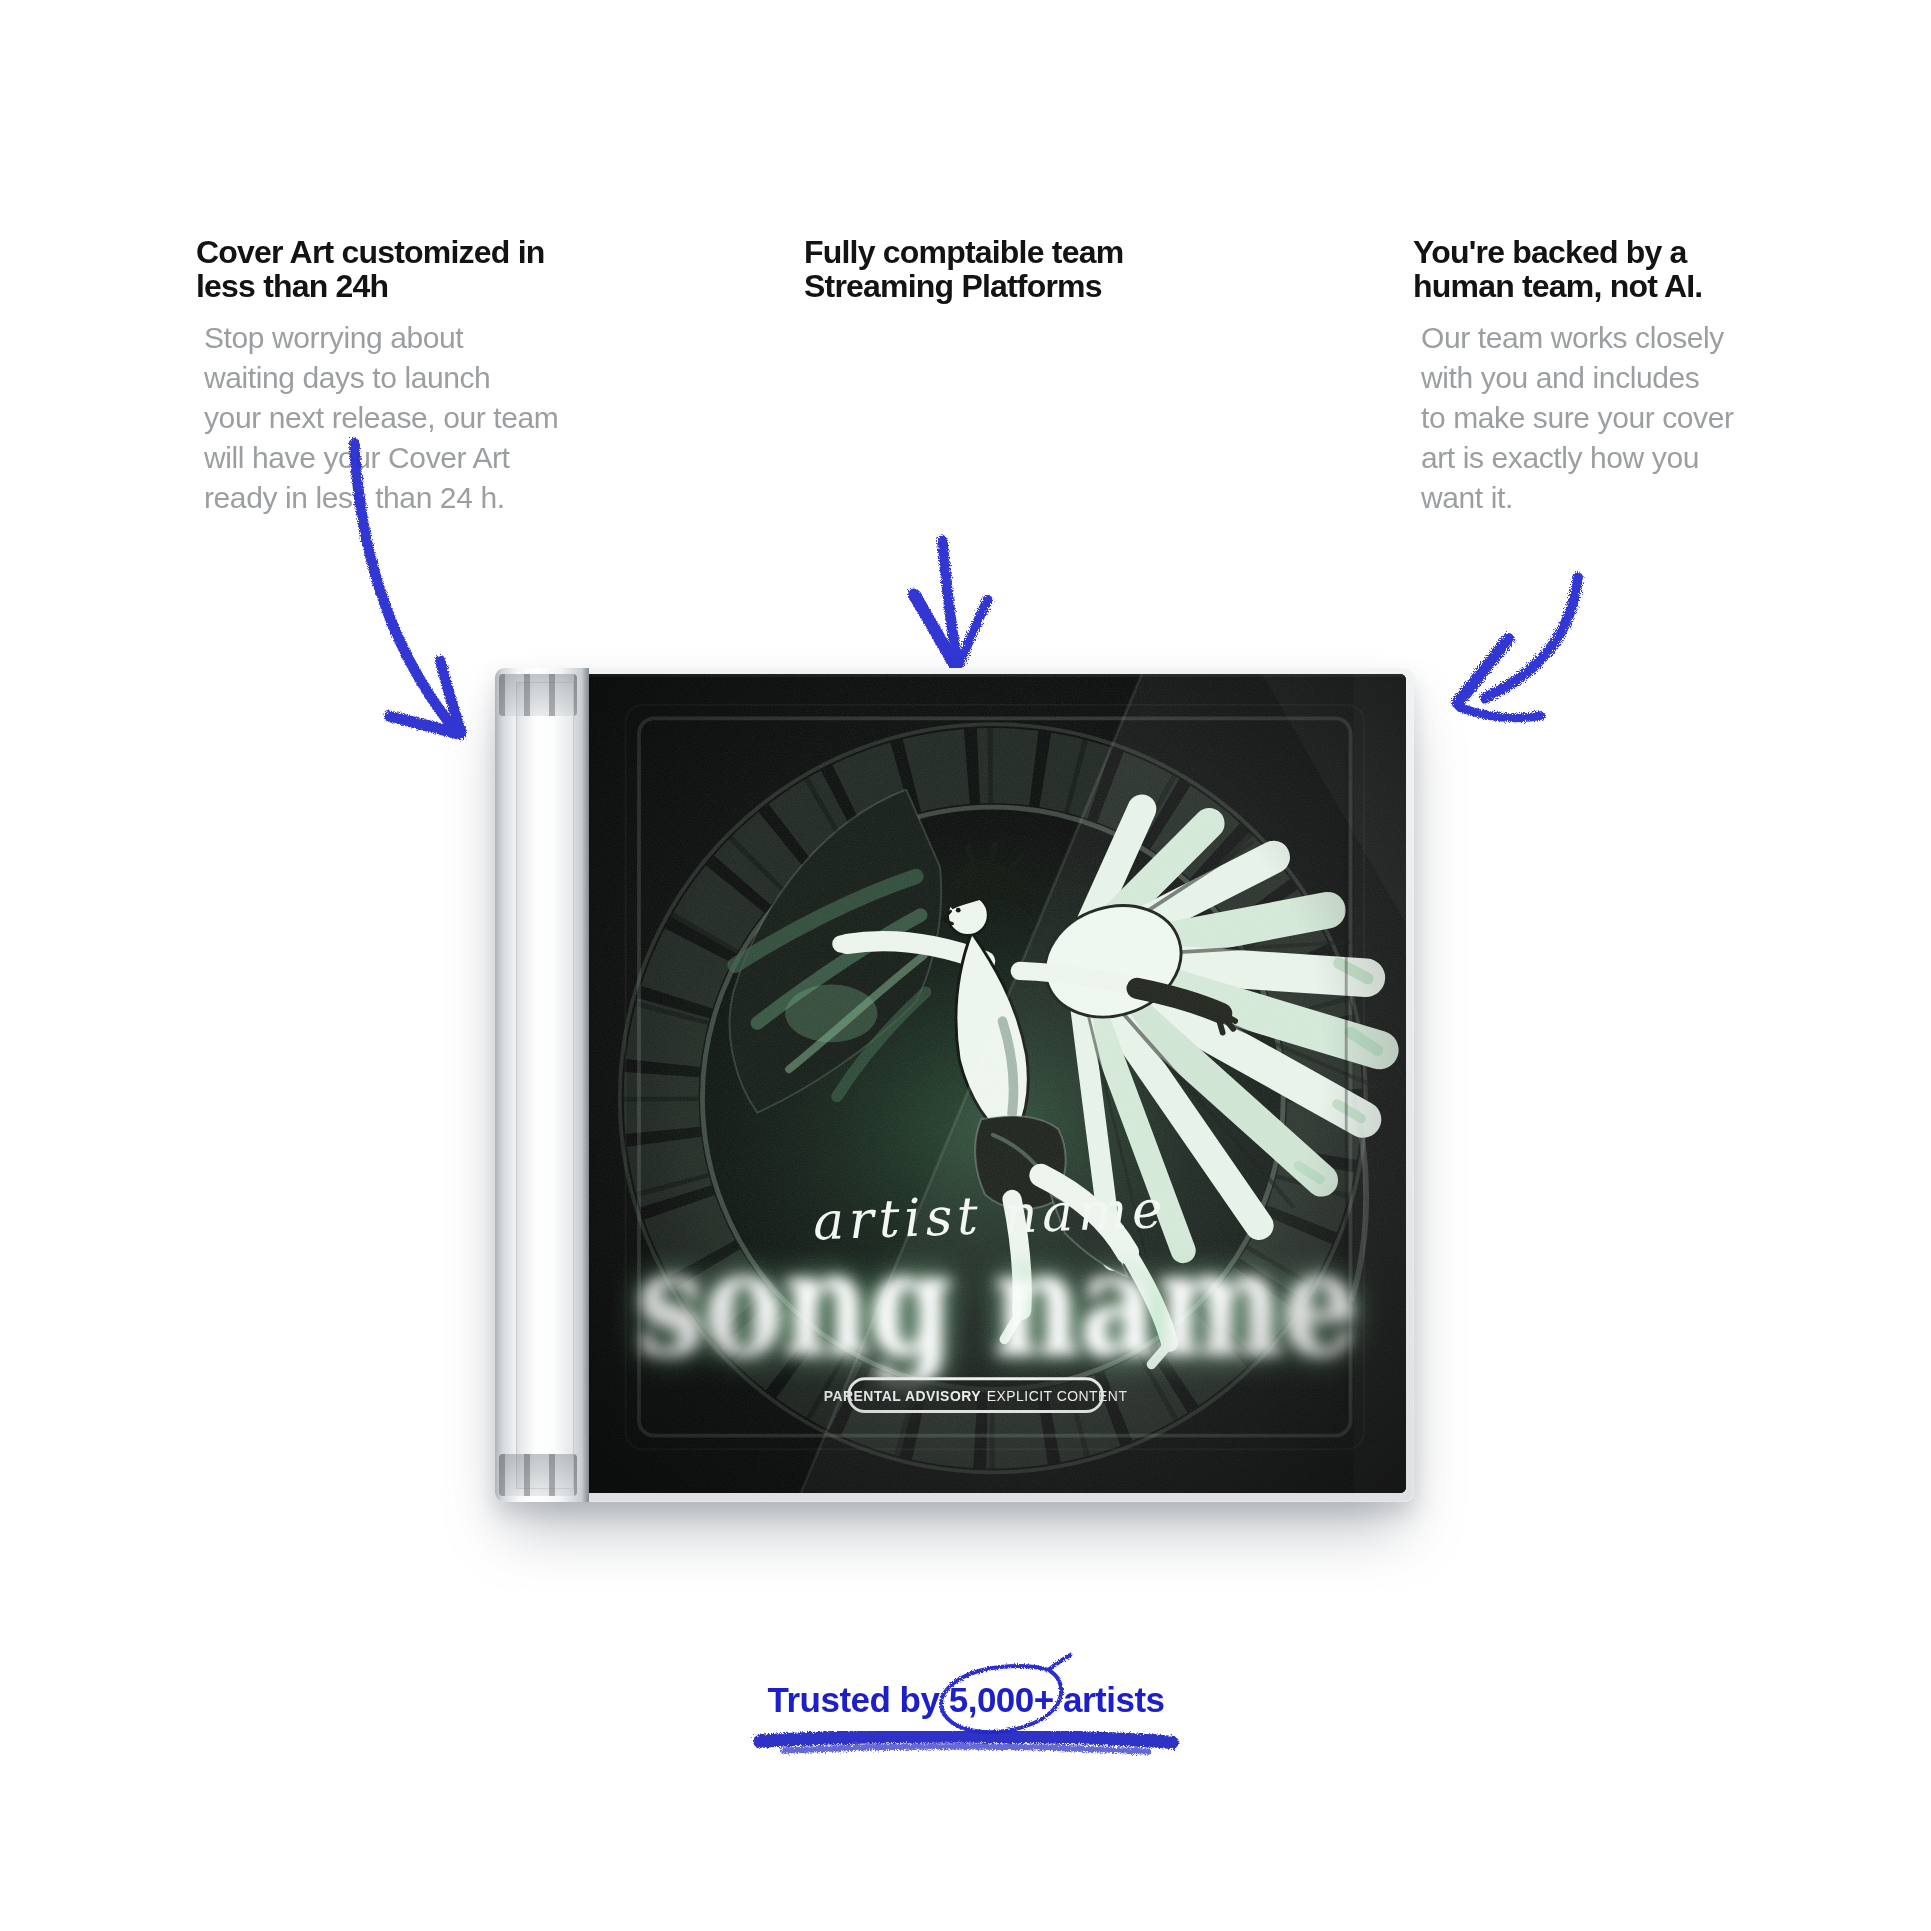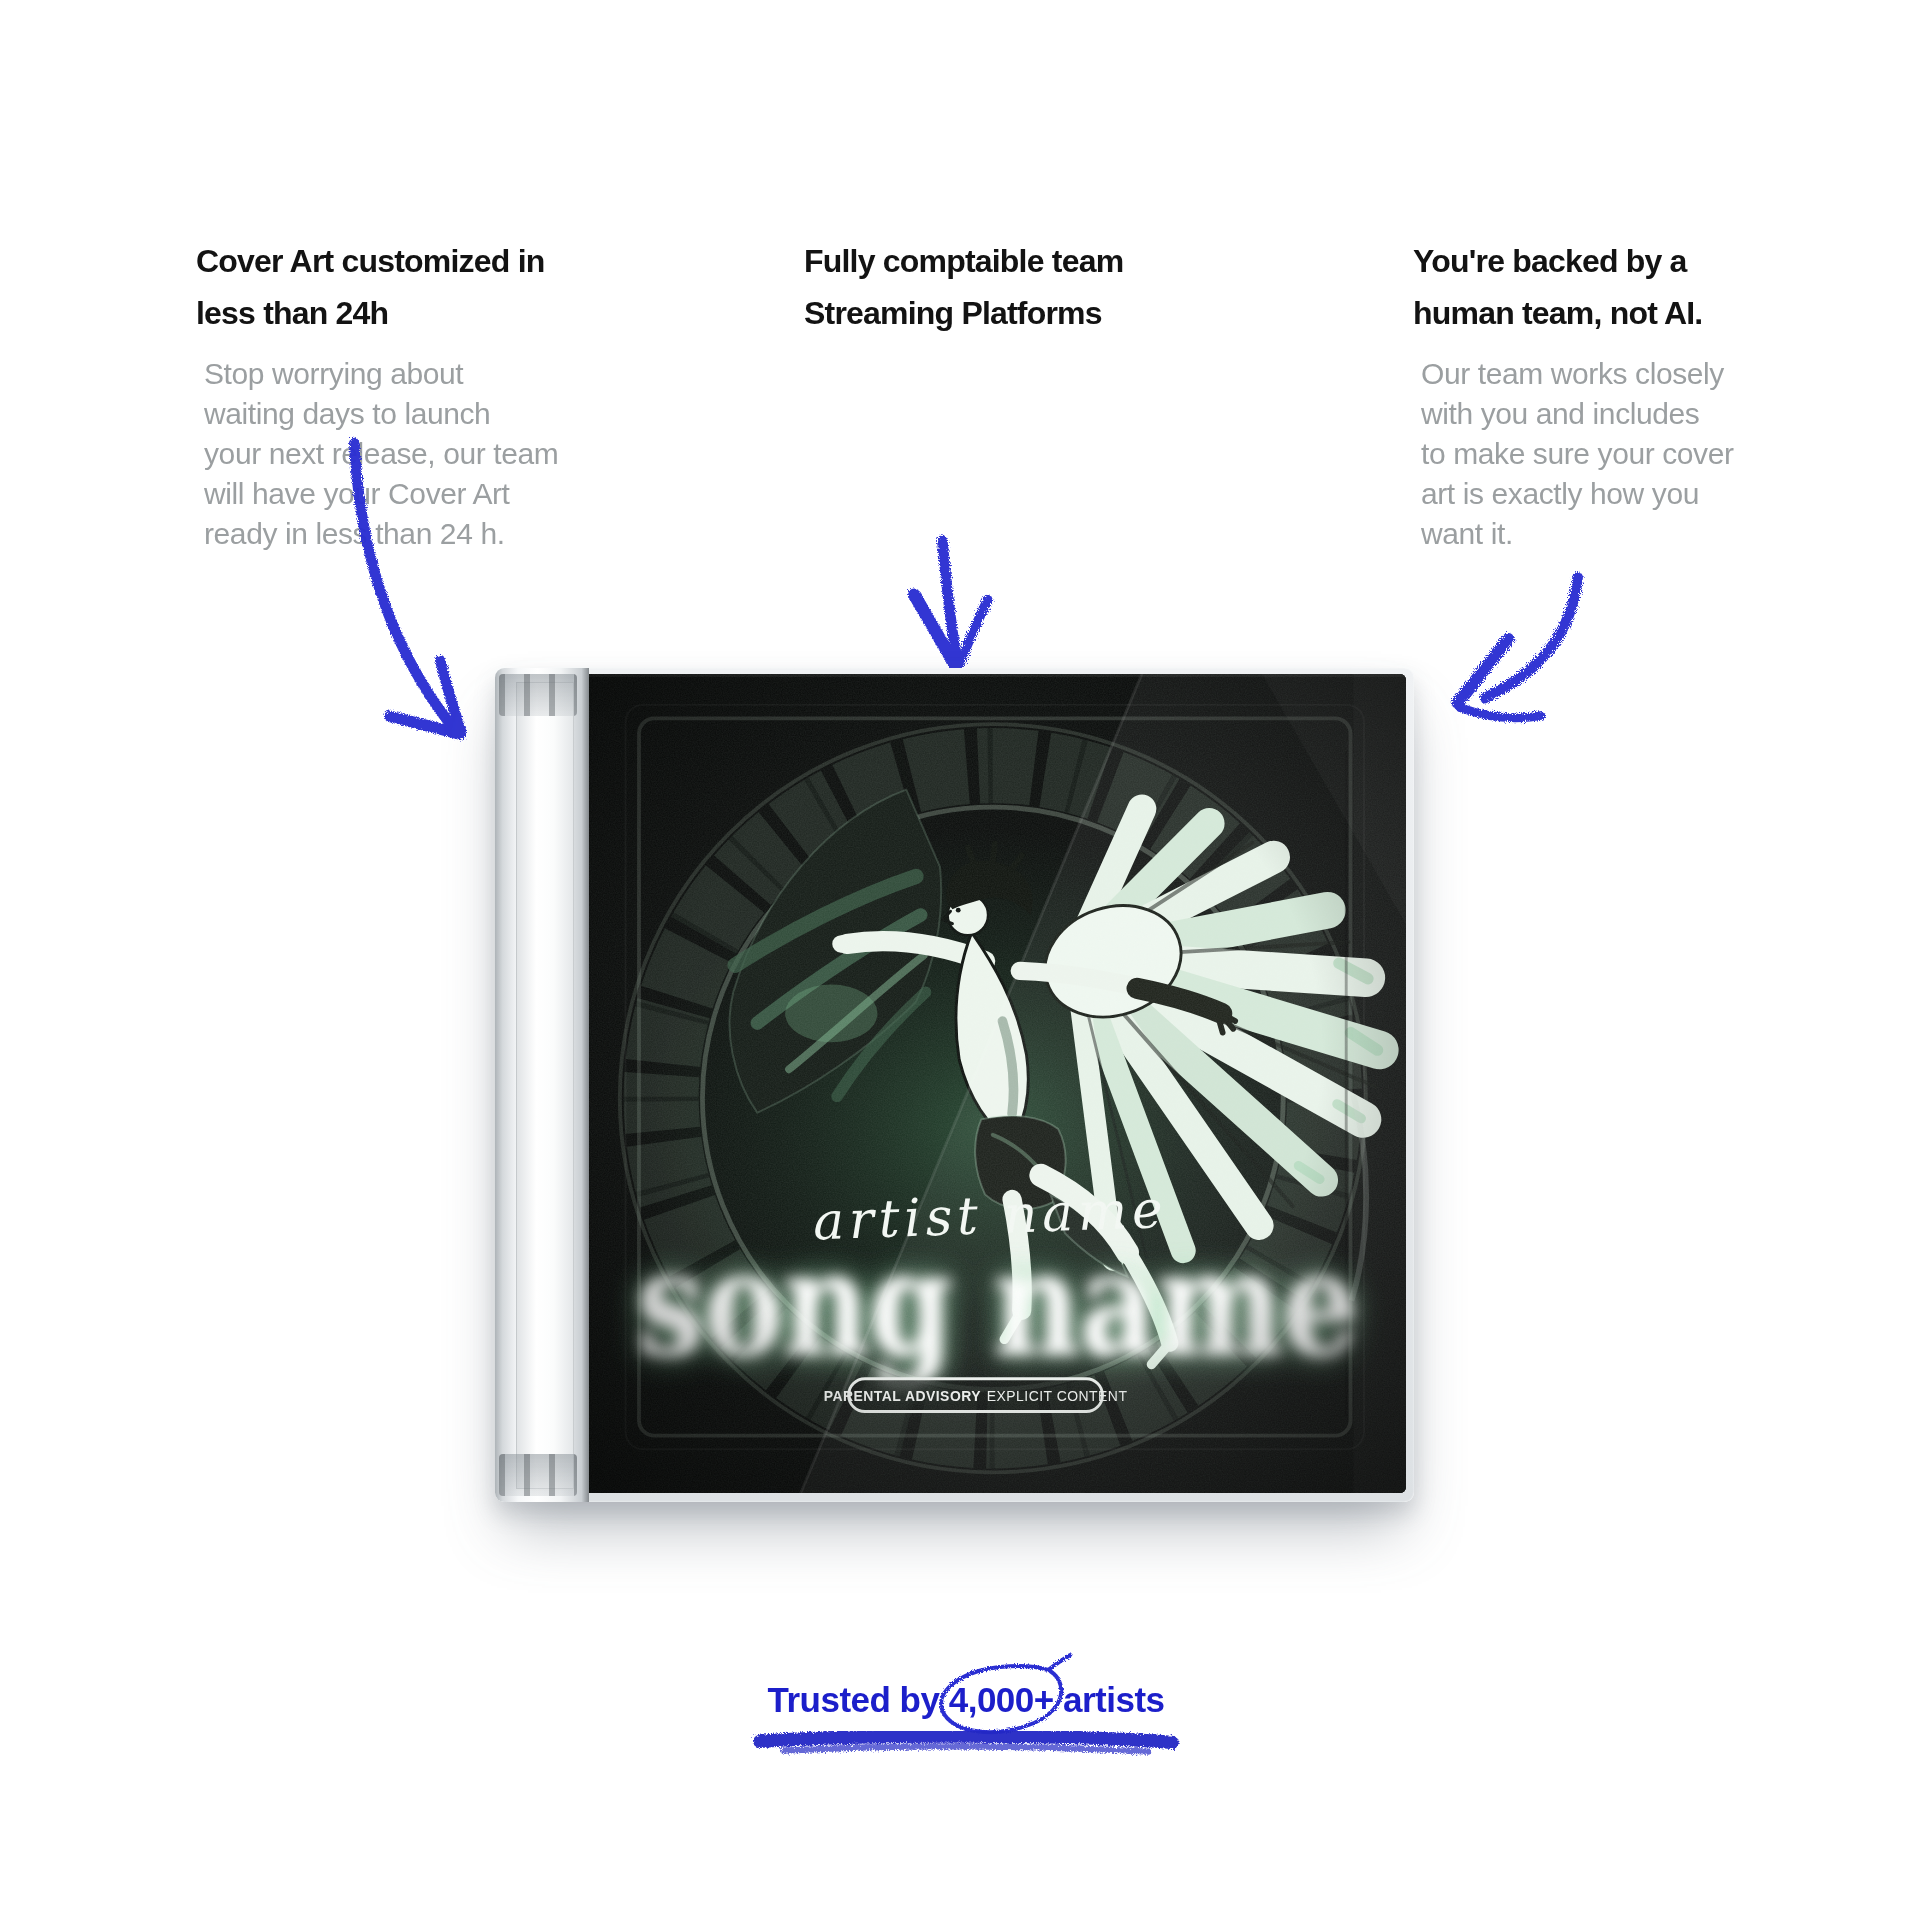--- a/index.html
+++ b/index.html
@@ -7,21 +7,21 @@
     width:1931px;height:1931px;position:relative;overflow:hidden;
     background:#ffffff;
     font-family:"Liberation Sans",sans-serif;
   }
   
   .col{position:absolute;top:235px;}
   .col-1{left:196px;width:454px;}
   .col-2{left:804px;width:406px;}
   .col-3{left:1413px;width:406px;}
   .col h3{
-    margin:0 0 15.4px 0;font-size:32px;line-height:52px;letter-spacing:-0.8px;
+    margin:0 0 15.4px 0;font-size:32px;line-height:34px;letter-spacing:-0.8px;
     color:#131313;font-weight:bold;white-space:pre-line;
   }
   .col p{
     margin:8px;font-size:30px;line-height:40px;letter-spacing:-0.4px;
     color:#9b9fa1;white-space:pre-line;
   }
   
   .arrows{position:absolute;left:0;top:0;width:1931px;height:1931px;pointer-events:none;}
   
   .case{
@@ -243,21 +243,21 @@
         <polygon points="700,0 850,0 850,260" fill="rgba(255,255,255,0.04)"></polygon>
         <line x1="575" y1="0" x2="220" y2="850" stroke="rgba(255,255,255,0.10)" stroke-width="3"></line>
         <rect width="850" height="3" fill="rgba(255,255,255,0.08)"></rect>
       </g>
       <rect width="850" height="850" fill="url(#vig)"></rect>
     </svg>
   </div>
 </div>
 
 <div class="tagline-wrap">
-  <span>Trusted by </span><span class="tag-highlight"><span>4,000+</span><svg class="tag-circle" viewBox="0 0 140 90" preserveAspectRatio="none">
+  <span>Trusted by </span><span class="tag-highlight"><span>5,000+</span><svg class="tag-circle" viewBox="0 0 140 90" preserveAspectRatio="none">
         <defs>
           <filter id="crayon2" x="-30%" y="-30%" width="160%" height="160%">
             <feTurbulence type="fractalNoise" baseFrequency="0.9" numOctaves="2" seed="11" result="n2"></feTurbulence>
             <feDisplacementMap in="SourceGraphic" in2="n2" scale="4"></feDisplacementMap>
           </filter>
         </defs>
         <g filter="url(#crayon2)" fill="none" stroke="#2b2fd2" stroke-width="4" stroke-linecap="round">
           <path d="M 118 16 C 134 26, 136 52, 102 68 C 64 84, 20 78, 11 56 C 3 36, 30 16, 68 12 C 86 10, 104 11, 116 15"></path>
           <path d="M 116 15 C 124 9, 131 4, 138 0"></path>
         </g>

